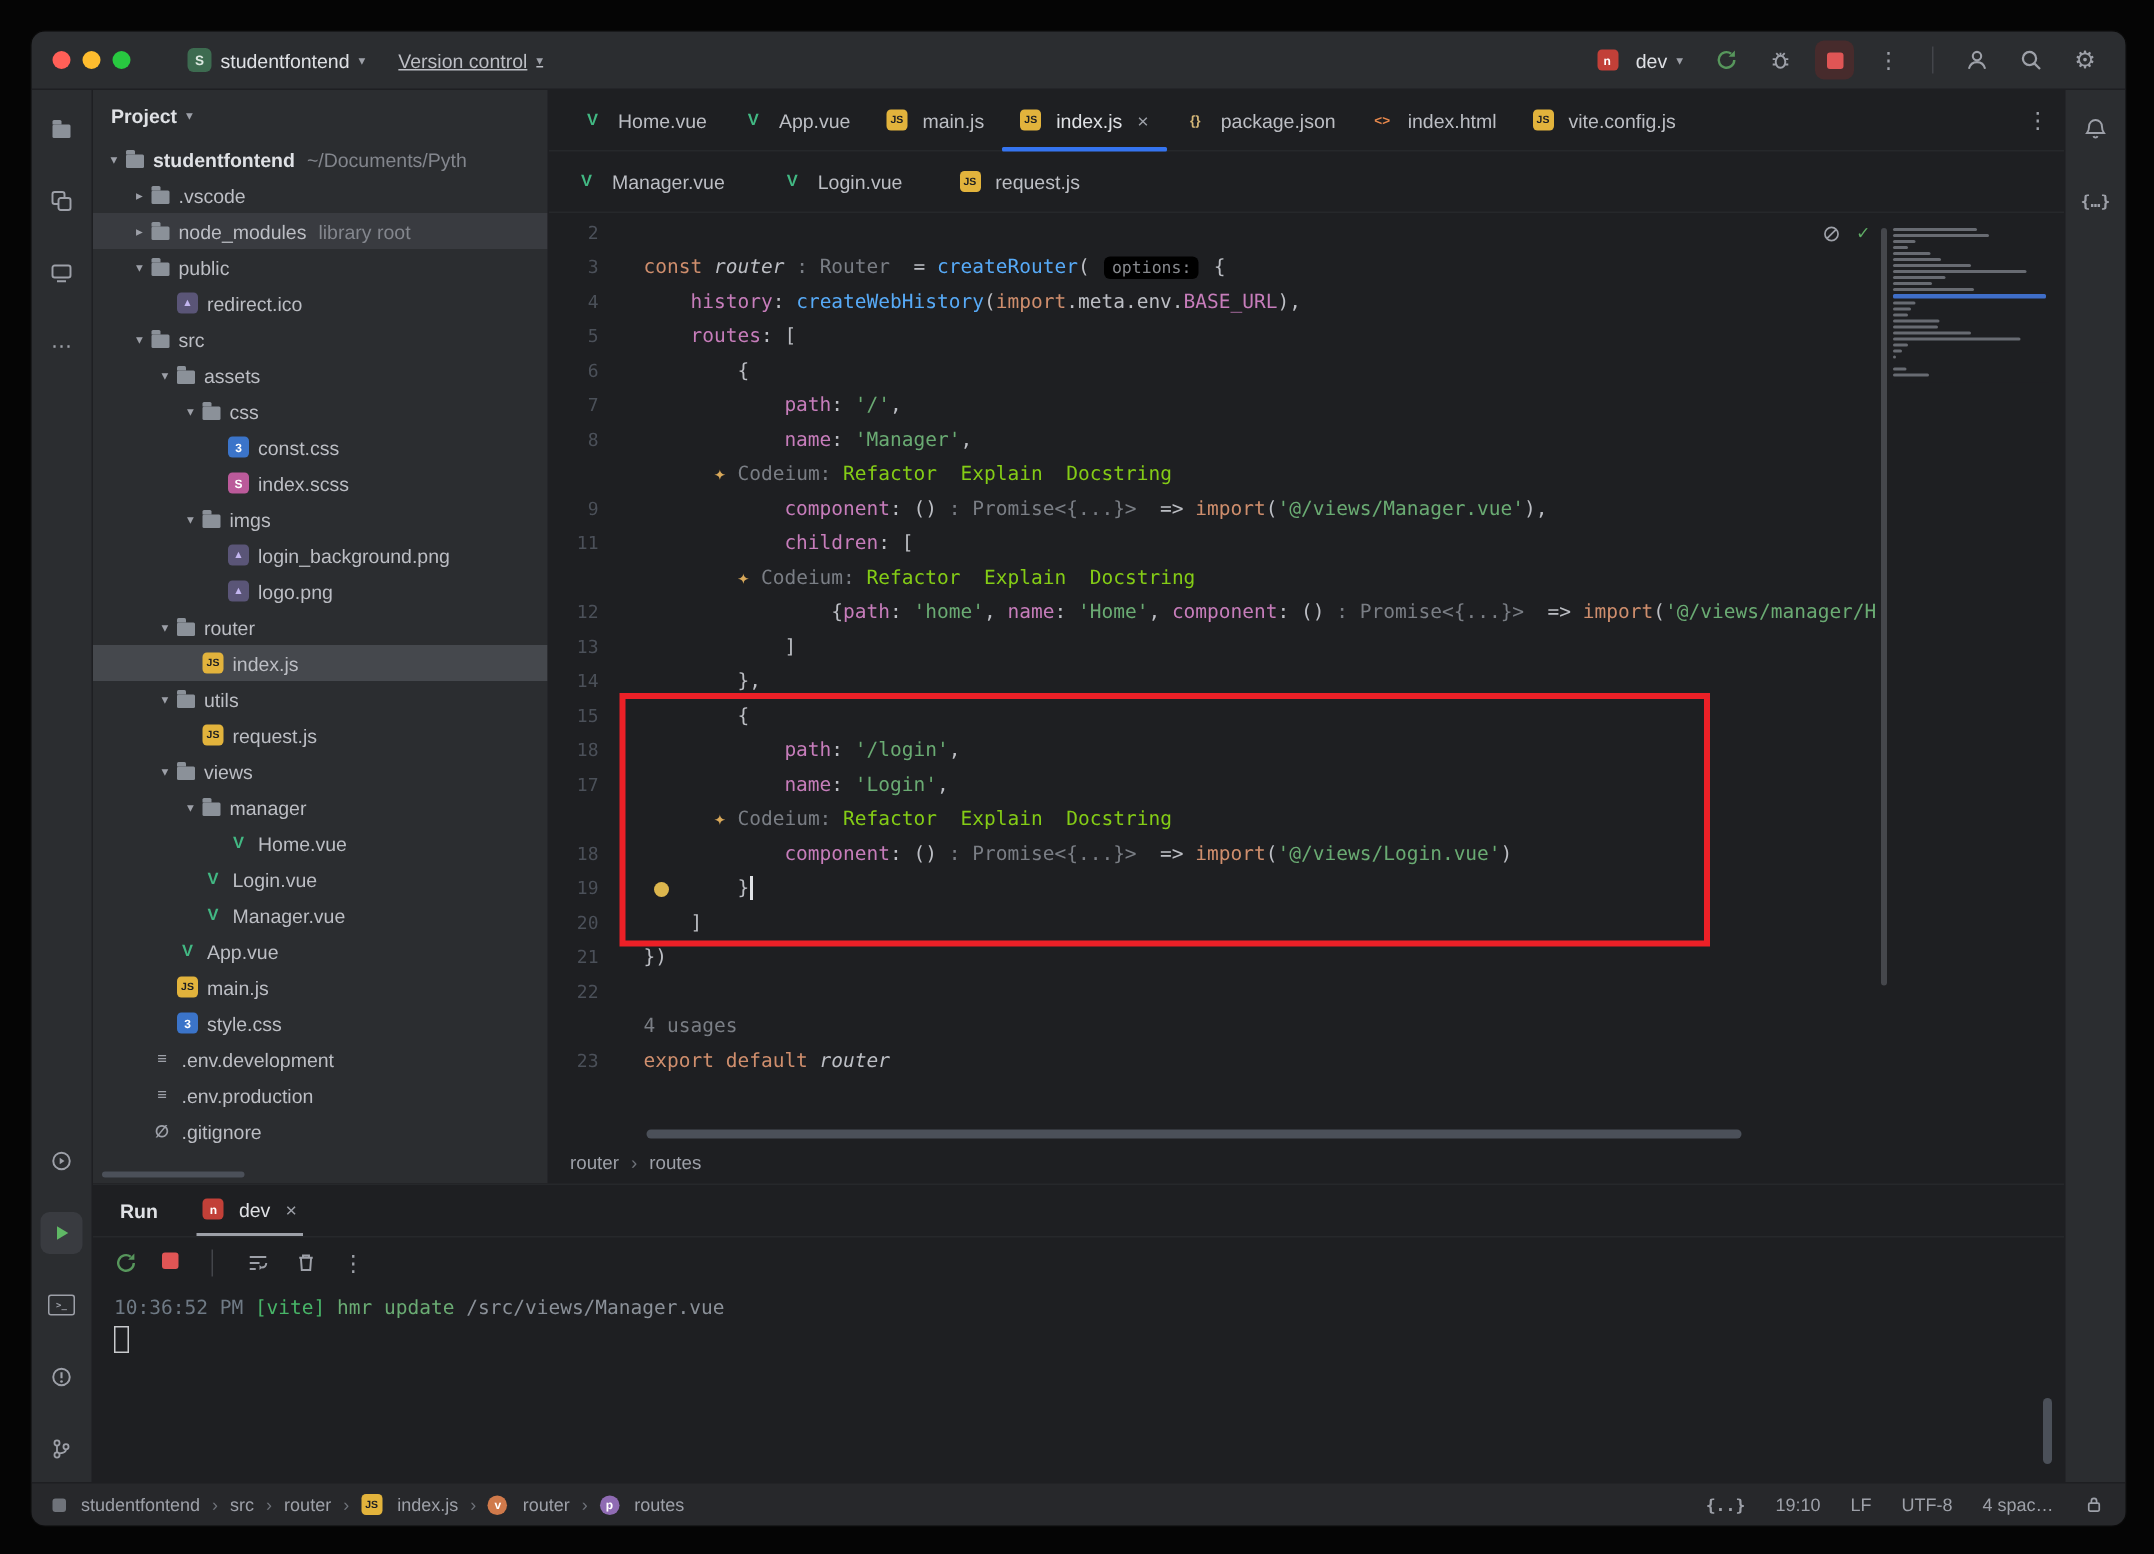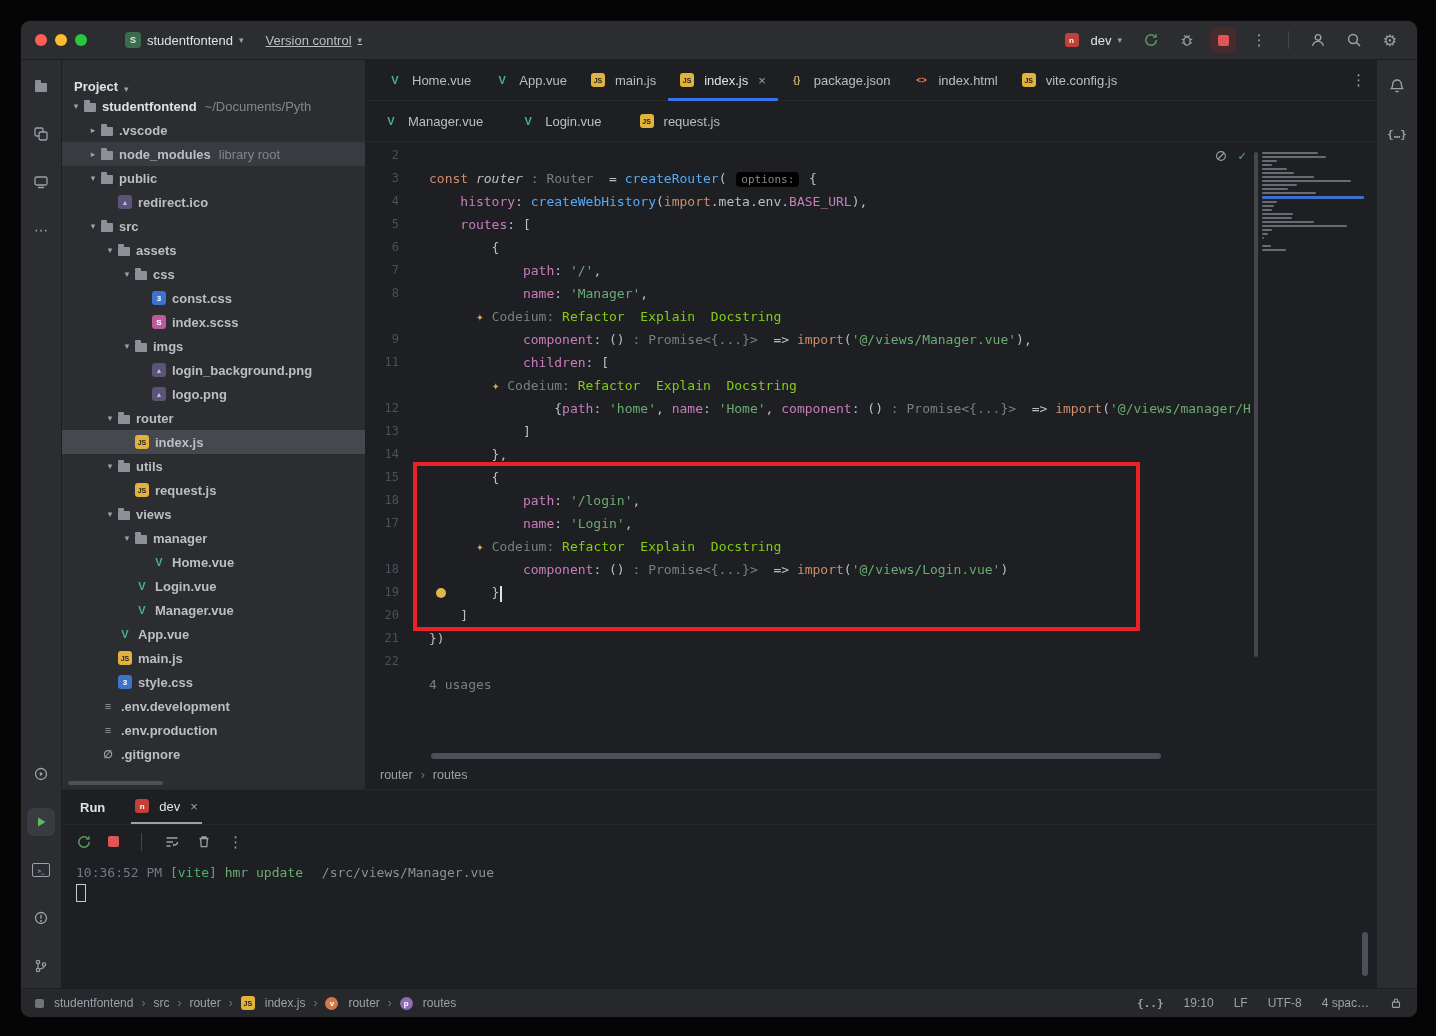--- a/index.html
+++ b/index.html
@@ -26,28 +26,28 @@
   .stripe-left{border-right:1px solid #1e1f22;}
   .stripe-right{border-left:1px solid #1e1f22;}
   .stripe .grow{flex:1;}
   .st-icon{width:28px;height:28px;border-radius:6px;display:flex;align-items:center;justify-content:center;color:#9da0a8;}
   .st-icon.sel{background:#393b40;}
   .dots{color:#9da0a8;font-size:14px;}
   .braces-ic{color:#9da0a8;font:600 11px "DejaVu Sans Mono",monospace;}
   .term-box{width:16px;height:12px;border:1.3px solid #9da0a8;border-radius:2px;color:#9da0a8;font:700 6px "DejaVu Sans Mono",monospace;display:flex;align-items:center;justify-content:center;}
   
   .project-panel{width:303px;flex:none;background:#2b2d30;border-right:1px solid #1e1f22;display:flex;flex-direction:column;min-height:0;}
-  .pp-header{height:34px;flex:none;display:flex;align-items:flex-end;gap:6px;padding:0 12px;color:#dfe1e5;font-size:13px;font-weight:700;}
+  .pp-header{height:34px;flex:none;display:flex;align-items:center;gap:6px;padding:0 12px;color:#dfe1e5;font-size:13px;font-weight:700;}
   .pp-header .chev{color:#9da0a8;font-size:9px;font-weight:400;}
   .tree{flex:1;overflow:hidden;font-size:13px;color:#bcbec4;}
   .tree-row{height:24px;display:flex;align-items:center;white-space:nowrap;}
   .tree-row.sel{background:#45484d;}
   .tree-row.hl{background:#393b40;}
   .chev-t{width:16px;flex:none;color:#9da0a8;font-size:9px;text-align:center;}
-  .tlabel{margin-left:0;font-weight:bold;}
+  .tlabel{margin-left:0;}
   .tlabel.bold{font-weight:700;color:#dfe1e5;}
   .tsuffix{margin-left:8px;color:#83868d;}
   .pp-hscroll{height:5px;flex:none;position:relative;margin:3px 0;}
   .pp-hscroll .thumb{position:absolute;left:6px;top:0;width:95px;height:4px;border-radius:2px;background:#4b5059;}
   
   .fi{display:inline-flex;align-items:center;justify-content:center;width:14px;height:14px;margin-right:6px;border-radius:3px;flex:none;font:700 8px "Liberation Sans",sans-serif;}
   .fi-folder{background:#8b9199;height:9px;width:12px;border-radius:1px;position:relative;top:1px;}
   .fi-folder::before{content:"";position:absolute;top:-3px;left:0;width:6px;height:3px;background:#8b9199;border-radius:1px 1px 0 0;}
   .fi-js{background:#e2b33c;color:#1e1f22;font-size:7px;}
   .fi-vue{color:#42b883;font-size:11px;background:transparent;}
@@ -105,21 +105,21 @@
   .run-panel{height:198px;flex:none;border-top:1px solid #26282b;display:flex;flex-direction:column;background:#1e1f22;}
   .run-tabs{height:34px;flex:none;display:flex;align-items:center;padding-left:18px;gap:26px;border-bottom:1px solid #26282b;}
   .run-title{color:#dfe1e5;font-size:13px;font-weight:700;}
   .run-tab{height:100%;display:flex;align-items:center;gap:4px;color:#dfe1e5;font-size:13px;border-bottom:2px solid #9da0a8;box-sizing:border-box;padding:0 4px;}
   .run-tab .tab-close{margin-left:6px;}
   .run-toolbar{height:34px;flex:none;display:flex;align-items:center;gap:16px;padding-left:14px;}
   .console{flex:1;font-family:"DejaVu Sans Mono",monospace;font-size:13px;padding:6px 0 0 14px;position:relative;color:#bcbec4;}
   .cs-ts{color:#6f7a85;}
   .cs-vite{color:#48b568;}
   .cs-green{color:#6aab73;}
-  .cs-path{color:#8b9199;margin-left:11px;}
+  .cs-path{color:#8b9199;}
   .block-cursor{display:inline-block;width:8px;height:16px;border:1.3px solid #c8cacd;margin-top:4px;}
   .console .vscroll2{position:absolute;right:8px;bottom:12px;width:6px;height:44px;border-radius:3px;background:#4b5059;}
   
   .statusbar{height:28px;flex:none;background:#27282b;border-top:1px solid #1e1f22;display:flex;align-items:center;padding:0 14px;font-size:12px;color:#9da0a8;gap:6px;}
   .sb-item{display:flex;align-items:center;gap:4px;}
   .sb-sep{color:#6f737a;margin:0 2px;}
   .sb-right{margin-left:auto;display:flex;align-items:center;gap:20px;}
   
   .annotation{position:absolute;left:413px;top:462px;width:719px;height:161px;border:4px solid #ec2027;z-index:40;pointer-events:none;}
   svg{display:block;}
@@ -461,20 +461,21 @@
                   <div class="code-row"><span class="gutter">15</span><span class="code"><span class="seg pl">        {</span></span></div>
                   <div class="code-row"><span class="gutter">18</span><span class="code"><span class="seg pl">            </span><span class="seg key">path</span><span class="seg pl">: </span><span class="seg str">'/login'</span><span class="seg pl">,</span></span></div>
                   <div class="code-row"><span class="gutter">17</span><span class="code"><span class="seg pl">            </span><span class="seg key">name</span><span class="seg pl">: </span><span class="seg str">'Login'</span><span class="seg pl">,</span></span></div>
                   <div class="code-row"><span class="gutter"></span><span class="code"><span class="seg pl">      </span><span class="seg spark">✦ </span><span class="seg hint">Codeium: </span><span class="seg hintlink">Refactor</span><span class="seg hint">  </span><span class="seg hintlink">Explain</span><span class="seg hint">  </span><span class="seg hintlink">Docstring</span></span></div>
                   <div class="code-row"><span class="gutter">18</span><span class="code"><span class="seg pl">            </span><span class="seg key">component</span><span class="seg pl">: </span><span class="seg pl">() </span><span class="seg hint">: Promise&lt;{...}&gt; </span><span class="seg pl"> =&gt; </span><span class="seg kw">import</span><span class="seg pl">(</span><span class="seg str">'@/views/Login.vue'</span><span class="seg pl">)</span></span></div>
                   <div class="code-row"><span class="gutter">19</span><span class="bulb"></span><span class="code"><span class="seg pl">        }</span><span class="seg cursor"></span></span></div>
                   <div class="code-row"><span class="gutter">20</span><span class="code"><span class="seg pl">    ]</span></span></div>
                   <div class="code-row"><span class="gutter">21</span><span class="code"><span class="seg pl">})</span></span></div>
                   <div class="code-row"><span class="gutter">22</span><span class="code"></span></div>
                   <div class="code-row"><span class="gutter"></span><span class="code"><span class="seg hint">4 usages</span></span></div>
+                  <div class="code-row"><span class="gutter">23</span><span class="code"><span class="seg kw">export default </span><span class="seg var">router</span></span></div>
                 </div>
               <div class="inspect">
                 <svg width="14" height="14" viewBox="0 0 16 16">
                     <circle cx="8" cy="8" r="5" fill="none" stroke="#9da0a8" stroke-width="1.3"></circle>
                     <line x1="4.6" y1="11.4" x2="11.4" y2="4.6" stroke="#9da0a8" stroke-width="1.3"></line>
                   </svg>
                 <span class="check">✓</span>
               </div>
               <div class="minimap">
                   <div class="mm-bar" style="width: 0px;"></div>

